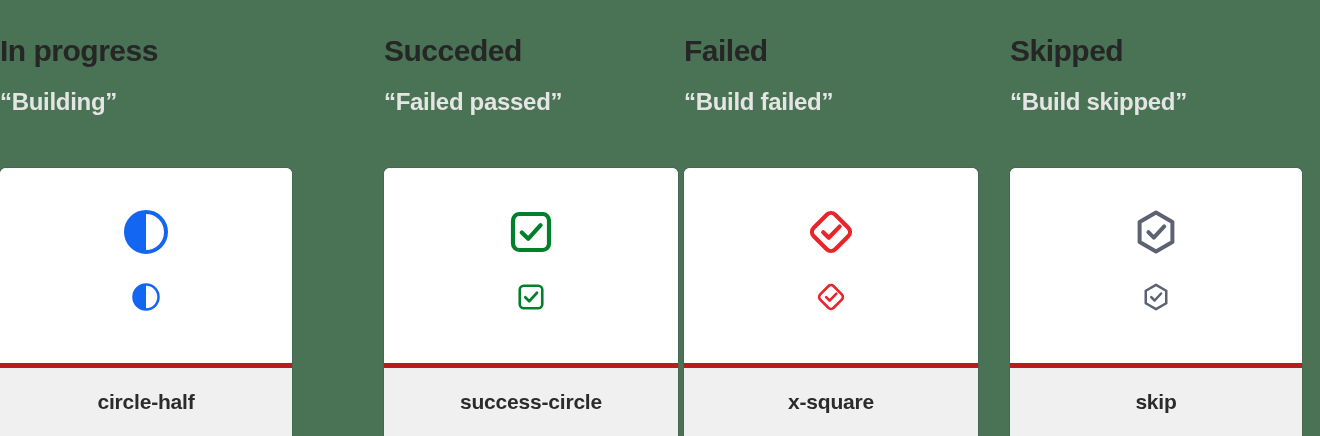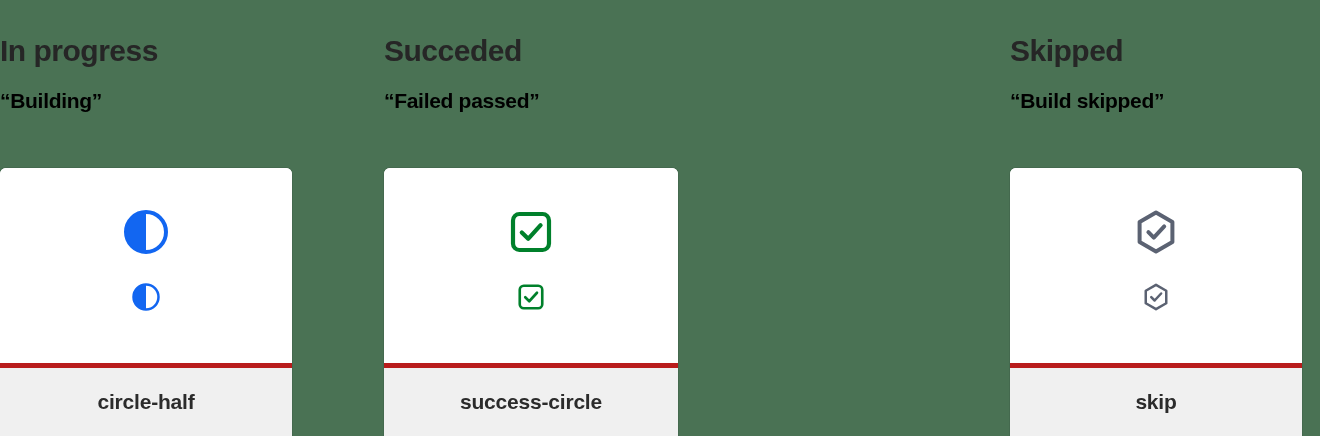--- a/index.html
+++ b/index.html
@@ -45,24 +45,24 @@
     font-weight: 700;
     letter-spacing: -0.5px;
     color: #262626;
     line-height: 1;
     white-space: nowrap;
   }
   .subtitle {
     position: absolute;
     top: 90px;
     left: 0;
-    font-size: 21px;
+    font-size: 24px;
     font-weight: 700;
     letter-spacing: -0.3px;
-    color: #000000;
+    color: #e5e5e5;
     line-height: 1;
     white-space: nowrap;
   }
 
   .card {
     position: absolute;
     top: 168px;
     left: 0;
     right: 0;
     bottom: 0;
@@ -158,20 +158,49 @@
             <path d="M7.4 12.2 L10.6 15.4 L16.8 8.6" fill="none" stroke="#00802B" stroke-width="2.1" stroke-linecap="round" stroke-linejoin="round"></path>
           </svg>
         </div>
       </div>
       <div class="card-footer">
         <span class="card-footer-label">success-circle</span>
       </div>
     </div>
   </div>
 
+  <div class="column col-2">
+    <div class="head">
+      <div class="title">Failed</div>
+      <div class="subtitle">“Build failed”</div>
+    </div>
+    <div class="card">
+      <div class="card-body">
+        <div class="icon-slot icon-lg">
+          <svg viewBox="0 0 24 24" aria-hidden="true">
+            <g transform="rotate(45 12 12)">
+              <rect x="4.4" y="4.4" width="15.2" height="15.2" rx="3" ry="3" fill="none" stroke="#E8252A" stroke-width="2.1"></rect>
+            </g>
+            <path d="M8.1 12.1 L10.9 14.9 L16.3 9.3" fill="none" stroke="#E8252A" stroke-width="2.1" stroke-linecap="round" stroke-linejoin="round"></path>
+          </svg>
+        </div>
+        <div class="icon-slot icon-sm">
+          <svg viewBox="0 0 24 24" aria-hidden="true">
+            <g transform="rotate(45 12 12)">
+              <rect x="4.4" y="4.4" width="15.2" height="15.2" rx="3" ry="3" fill="none" stroke="#E8252A" stroke-width="2.1"></rect>
+            </g>
+            <path d="M8.1 12.1 L10.9 14.9 L16.3 9.3" fill="none" stroke="#E8252A" stroke-width="2.1" stroke-linecap="round" stroke-linejoin="round"></path>
+          </svg>
+        </div>
+      </div>
+      <div class="card-footer">
+        <span class="card-footer-label">x-square</span>
+      </div>
+    </div>
+  </div>
 
   <div class="column col-3">
     <div class="head">
       <div class="title">Skipped</div>
       <div class="subtitle">“Build skipped”</div>
     </div>
     <div class="card">
       <div class="card-body">
         <div class="icon-slot icon-lg">
           <svg viewBox="0 0 24 24" aria-hidden="true">

